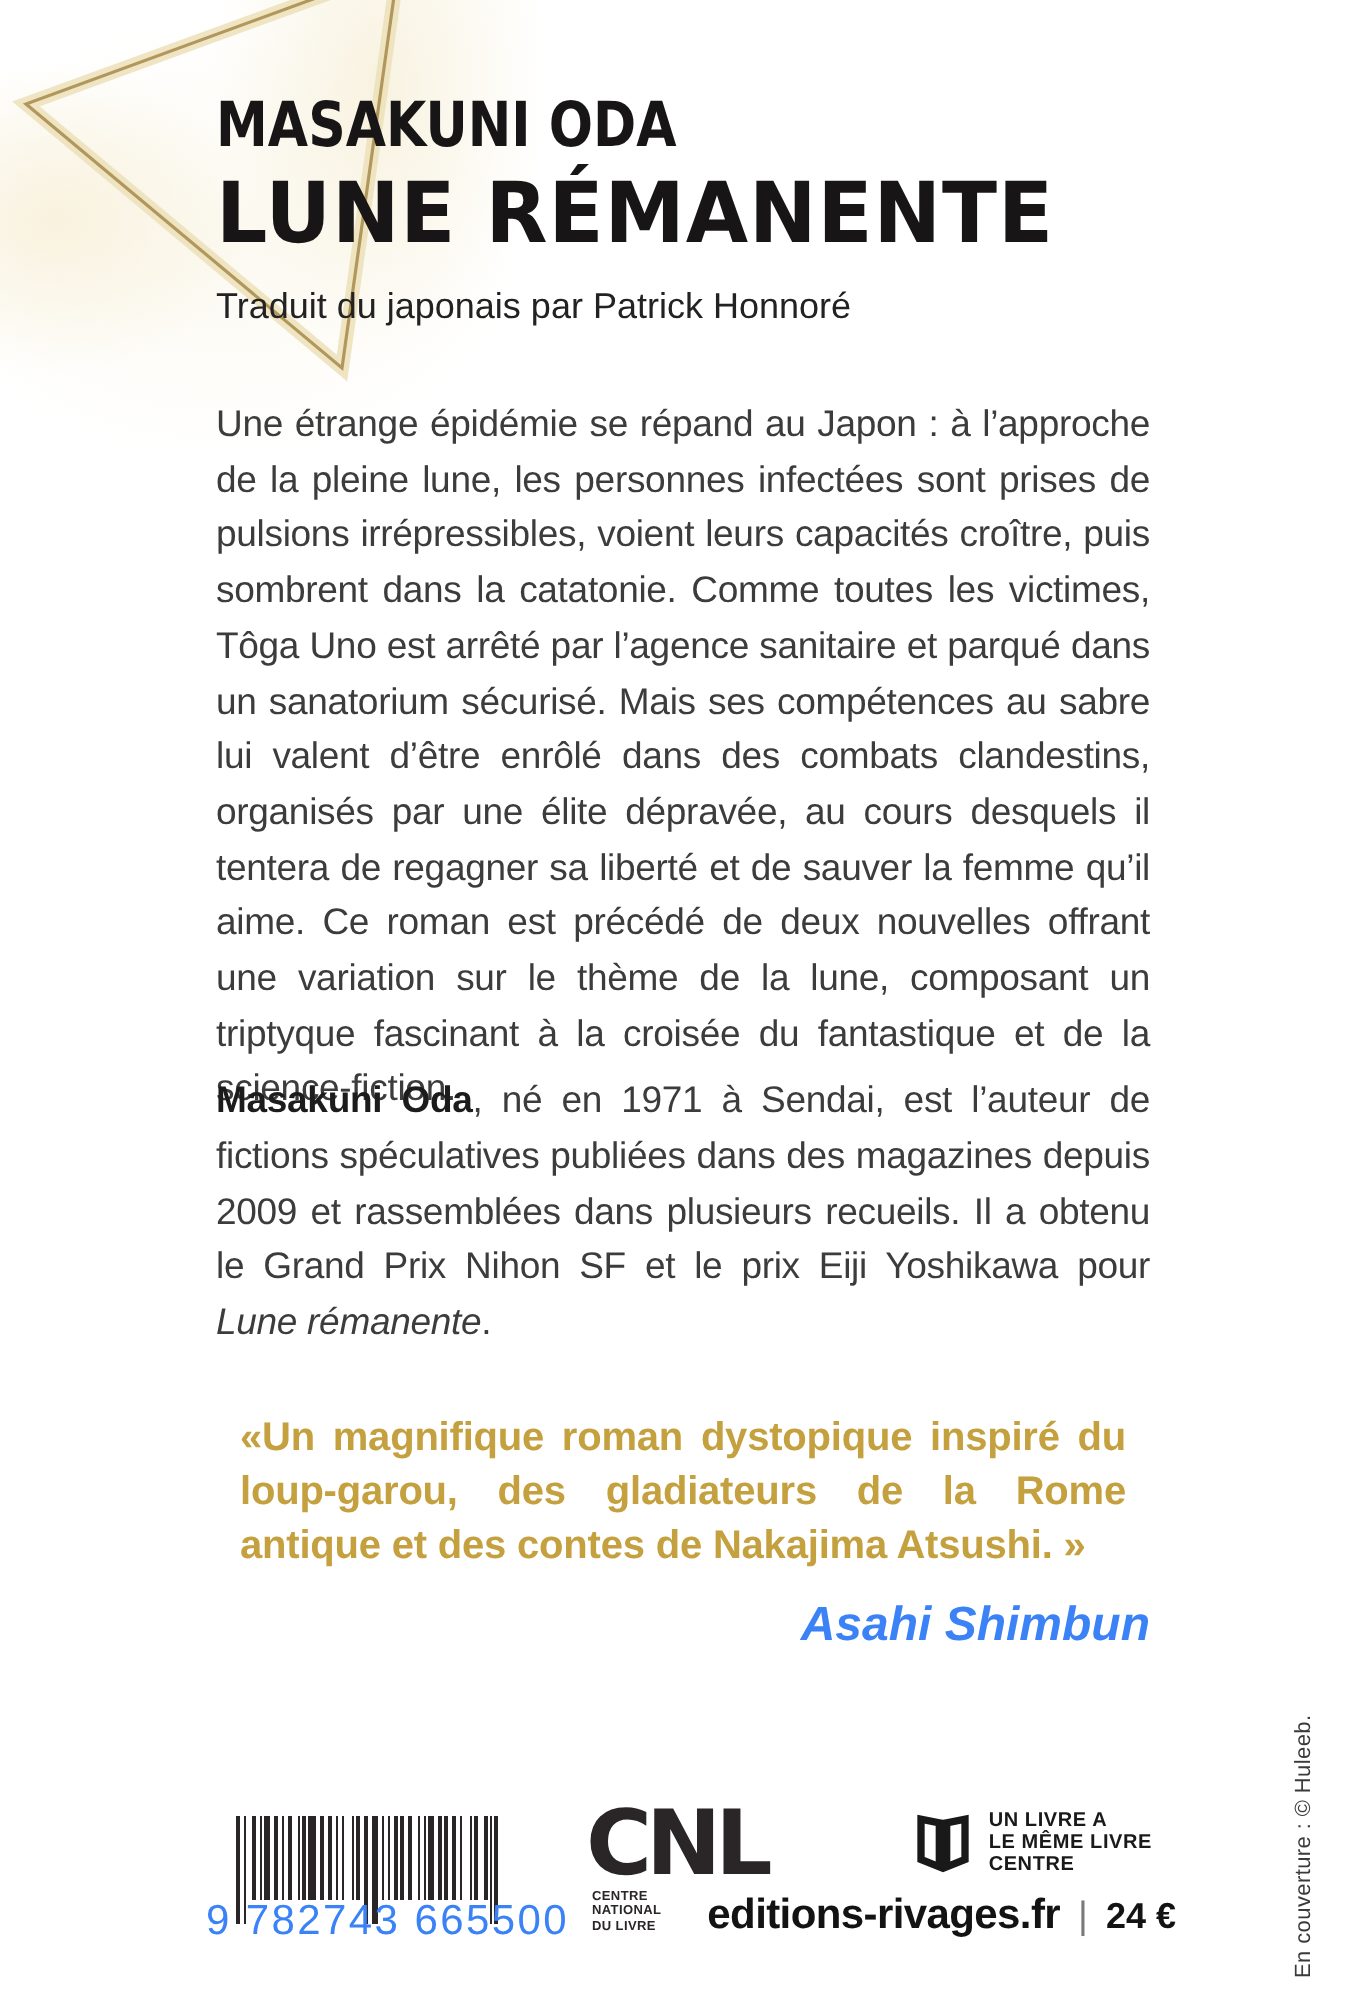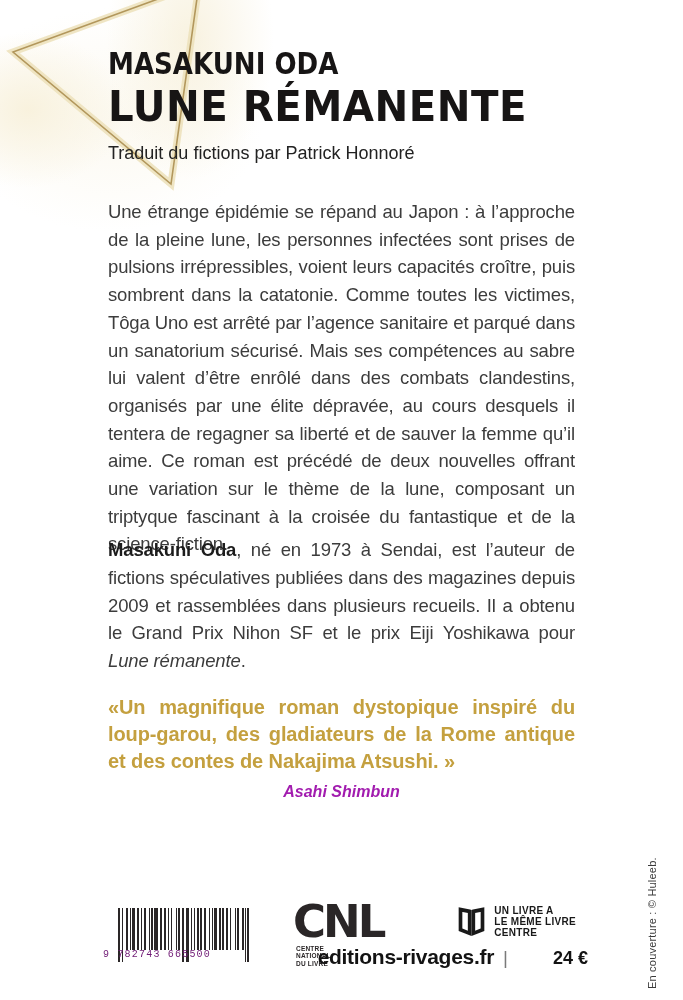--- a/index.html
+++ b/index.html
@@ -54,37 +54,37 @@
   .bio{
     position:absolute;left:108px;top:536px;width:467px;margin:0;
     font-size:18.5px;line-height:27.8px;color:#3c3c3c;
     text-align:justify;letter-spacing:-.15px;
   }
   .bio strong{color:#1c1c1c;}
 
   
   .press-quote{position:absolute;left:108px;top:694px;width:467px;margin:0;}
   .quote-text{
-    margin:0;font-size:20px;line-height:27px;font-weight:bold;
+    margin:12px;font-size:20px;line-height:27px;font-weight:bold;
     color:var(--accent-gold,#c4a03f);text-align:justify;letter-spacing:-.1px;
   }
   .quote-attribution{
-    margin-top:8px;text-align:center;
-    font-size:16px;font-weight:bold;font-style:italic;color:#a21caf;
+    margin-top:8px;text-align:right;
+    font-size:24px;font-weight:bold;font-style:italic;color:#3b82f6;
   }
 
   
   .barcode{position:absolute;left:103px;top:908px;width:152px;height:62px;}
   .bars{position:absolute;left:0;top:0;width:152px;height:56px;}
   .bar{position:absolute;top:0;height:42px;background:#2a2627;}
   .bar.tall{height:54px;}
   .barcode-digits{
     position:absolute;left:0;top:41px;width:152px;
-    font-family:Liberation Mono, monospace;font-size:10px;letter-spacing:1.2px;
-    color:#701a75;white-space:nowrap;
+    font-family:Liberation Sans, sans-serif;font-size:21px;letter-spacing:1.2px;
+    color:#3b82f6;white-space:nowrap;
   }
 
   .cnl{position:absolute;left:293px;top:904px;display:flex;align-items:flex-start;flex-direction:column;}
   .cnl-acronym{
     font-family:"DejaVu Sans",sans-serif;font-weight:bold;
     font-size:45px;line-height:.82;letter-spacing:-3px;color:#2a2627;
   }
   .cnl-caption{display:inline-block;margin-left:3px;margin-top:4px;}
   .cnl-caption span{
     display:block;font-size:6.5px;line-height:7.5px;font-weight:bold;
@@ -95,21 +95,21 @@
   .price-parity{display:inline-flex;margin-right:12px;}
   .book-icon{margin-right:6px;}
   .parity-lines{text-align:left;}
   .parity-lines span{
     display:block;font-size:10px;line-height:11px;font-weight:bold;
     letter-spacing:.3px;color:#191919;
   }
   .site-price{margin-top:3px;white-space:nowrap;}
   .website{font-size:21px;font-weight:bold;letter-spacing:-.3px;color:#131313;margin-left:40px;}
   .sep{margin:0 9px;font-size:19px;color:#7a7a7a;font-weight:normal;}
-  .price{font-size:18px;font-weight:bold;color:#131313;margin-left:36px;}
+  .price{font-size:18px;font-weight:bold;color:#131313;}
 
   .cover-credit{
     position:absolute;left:646px;top:989px;
     transform:rotate(-90deg);transform-origin:0 0;
     font-size:11px;color:#3a3a3a;white-space:nowrap;letter-spacing:.2px;
   }
 </style>
 </head>
 <body>
 
@@ -117,26 +117,26 @@
 
   <div class="corner-glow"></div>
   <svg class="triangle-svg" width="240" height="200" viewBox="0 0 240 200" aria-hidden="true">
     <polygon class="tri-glow" points="199,-16 13,52 171,184"></polygon>
     <polygon class="tri-line" points="199,-16 13,52 171,184"></polygon>
   </svg>
 
   <header class="masthead">
     <div class="author-name">MASAKUNI ODA</div>
     <h1 class="book-title">LUNE RÉMANENTE</h1>
-    <div class="translator">Traduit du fictions par Patrick Honnoré</div>
+    <div class="translator">Traduit du japonais par Patrick Honnoré</div>
   </header>
 
   <p class="synopsis">Une étrange épidémie se répand au Japon : à l’approche de la pleine lune, les personnes infectées sont prises de pulsions irrépressibles, voient leurs capacités croître, puis sombrent dans la catatonie. Comme toutes les victimes, Tôga Uno est arrêté par l’agence sanitaire et parqué dans un sanatorium sécurisé. Mais ses compétences au sabre lui valent d’être enrôlé dans des combats clandestins, organisés par une élite dépravée, au cours desquels il tentera de regagner sa liberté et de sauver la femme qu’il aime. Ce roman est précédé de deux nouvelles offrant une variation sur le thème de la lune, composant un triptyque fascinant à la croisée du fantastique et de la science-fiction.</p>
 
-  <p class="bio"><strong>Masakuni Oda</strong><span>, né en 1973 à Sendai, est l’auteur de fictions spéculatives publiées dans des magazines depuis 2009 et rassemblées dans plusieurs recueils. Il a obtenu le Grand Prix Nihon SF et le prix Eiji Yoshikawa pour </span><em>Lune rémanente</em><span>.</span></p>
+  <p class="bio"><strong>Masakuni Oda</strong><span>, né en 1971 à Sendai, est l’auteur de fictions spéculatives publiées dans des magazines depuis 2009 et rassemblées dans plusieurs recueils. Il a obtenu le Grand Prix Nihon SF et le prix Eiji Yoshikawa pour </span><em>Lune rémanente</em><span>.</span></p>
 
   <blockquote class="press-quote">
     <p class="quote-text">«Un magnifique roman dystopique inspiré du loup-garou, des gladiateurs de la Rome antique et des contes de Nakajima Atsushi. »</p>
     <div class="quote-attribution">Asahi Shimbun</div>
   </blockquote>
 
   <div class="barcode">
     <div class="bars" id="bars">
         <div class="bar tall" style="left: 15px; width: 1.96px;"></div>
         <div class="bar tall" style="left: 18.84px; width: 1.3px;"></div>

